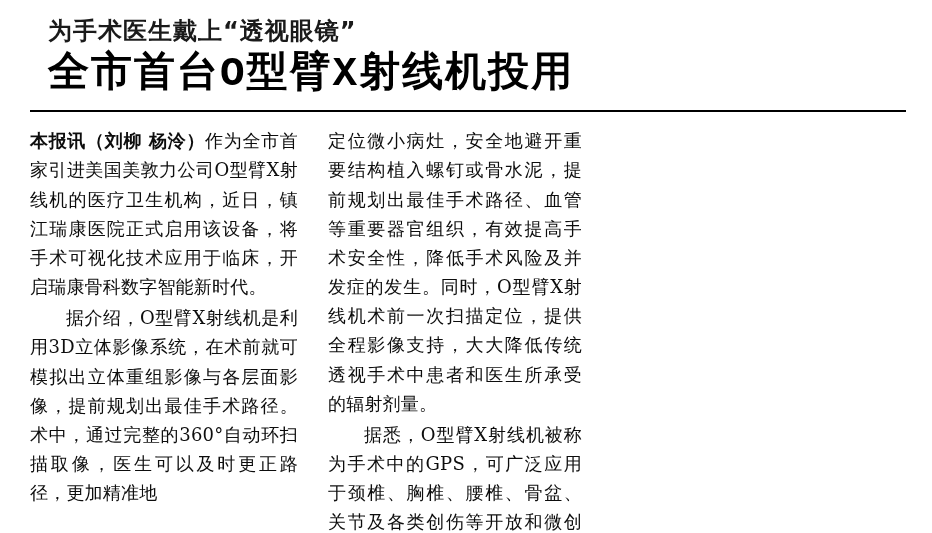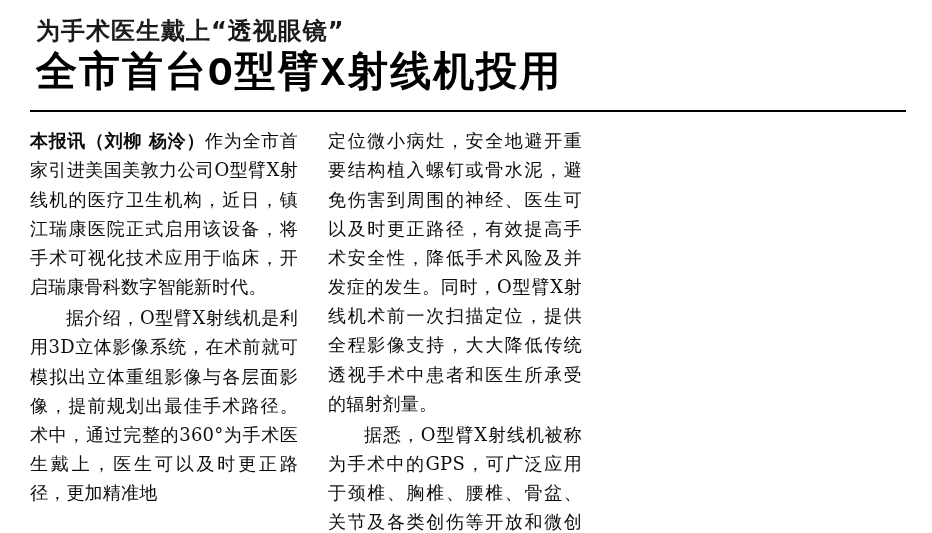--- a/index.html
+++ b/index.html
@@ -16,20 +16,21 @@
   }
   .page {
     position: relative;
     width: 932px;
     height: 533px;
     box-sizing: border-box;
     padding: 18px 26px 10px 30px;
   }
   .headline-block {
     padding-left: 6px;
+    margin-left: 12px;
   }
   .kicker {
     font-family: "DejaVu Sans", "Liberation Sans", sans-serif;
     font-weight: bold;
     font-size: 24px;
     letter-spacing: 1px;
     line-height: 1.1;
     color: #1a1a1a;
     margin: 0 0 8px 0;
     white-space: nowrap;
@@ -89,24 +90,24 @@
     <div class="kicker">为手术医生戴上“透视眼镜”</div>
     <div class="main-title">全市首台O型臂X射线机投用</div>
   </div>
 
   <div class="rule"></div>
 
   <div class="columns">
 
     <div class="col">
       <p><span class="lead-source">本报讯（刘柳  杨泠）</span><span>作为全市首家引进美国美敦力公司O型臂X射线机的医疗卫生机构，近日，镇江瑞康医院正式启用该设备，将手术可视化技术应用于临床，开启瑞康骨科数字智能新时代。</span></p>
-      <p class="indent">据介绍，O型臂X射线机是利用3D立体影像系统，在术前就可模拟出立体重组影像与各层面影像，提前规划出最佳手术路径。术中，通过完整的360°为手术医生戴上，医生可以及时更正路径，更加精准地</p>
+      <p class="indent">据介绍，O型臂X射线机是利用3D立体影像系统，在术前就可模拟出立体重组影像与各层面影像，提前规划出最佳手术路径。术中，通过完整的360°自动环扫描取像，医生可以及时更正路径，更加精准地</p>
     </div>
 
     <div class="col">
-      <p>定位微小病灶，安全地避开重要结构植入螺钉或骨水泥，避免伤害到周围的神经、医生可以及时更正路径，有效提高手术安全性，降低手术风险及并发症的发生。同时，O型臂X射线机术前一次扫描定位，提供全程影像支持，大大降低传统透视手术中患者和医生所承受的辐射剂量。</p>
+      <p>定位微小病灶，安全地避开重要结构植入螺钉或骨水泥，提前规划出最佳手术路径、血管等重要器官组织，有效提高手术安全性，降低手术风险及并发症的发生。同时，O型臂X射线机术前一次扫描定位，提供全程影像支持，大大降低传统透视手术中患者和医生所承受的辐射剂量。</p>
       <p class="indent">据悉，O型臂X射线机被称为手术中的GPS，可广泛应用于颈椎、胸椎、腰椎、骨盆、关节及各类创伤等开放和微创骨科</p>
     </div>
 
 
   </div>
 
 </div>
 
 </body></html>

